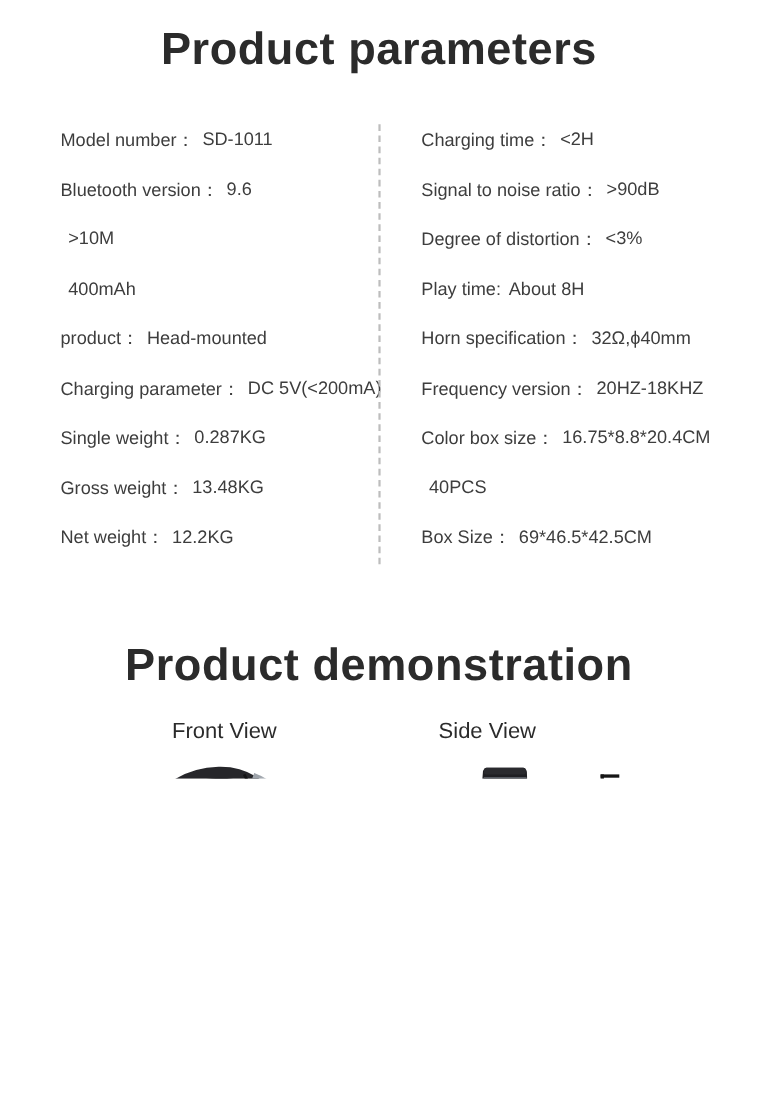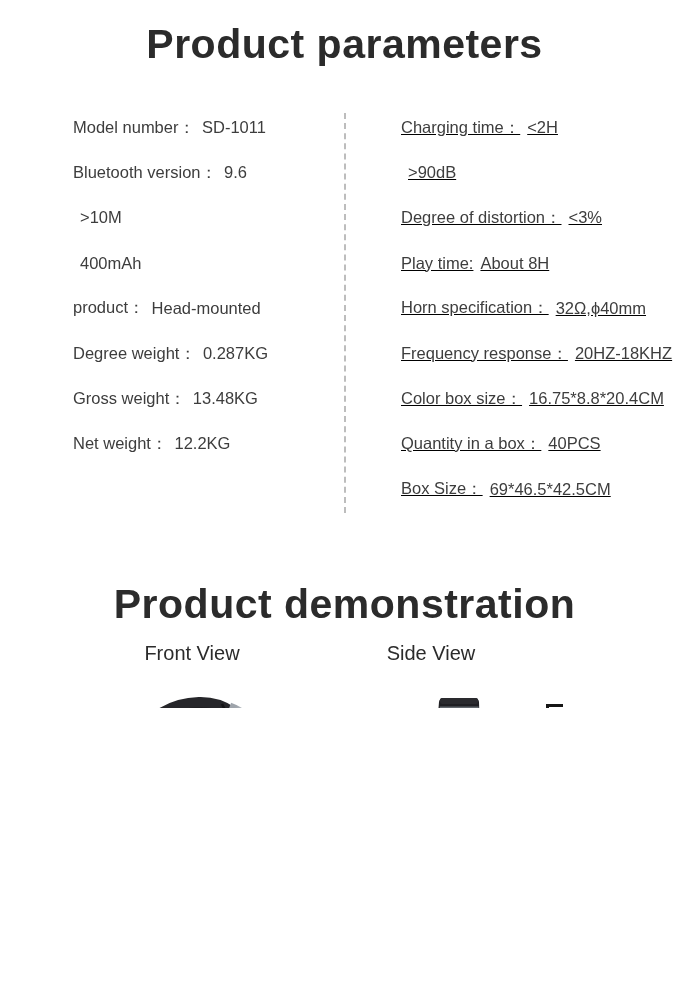--- a/index.html
+++ b/index.html
@@ -9,31 +9,31 @@
   }
   .h-title{
     position:absolute;left:0;width:689px;text-align:center;margin:0;
     font-size:41px;font-weight:700;color:#2b2b2b;letter-spacing:.5px;
   }
   #title-params{top:21px;}
   #title-demo{top:581px;}
 
   .spec-col{position:absolute;top:105px;list-style:none;margin:0;padding:0;}
   #spec-left{left:55px;width:280px;}
-  #spec-right{left:383px;width:290px;text-decoration:underline;}
+  #spec-right{left:383px;width:290px;}
   .spec-row{height:45.2px;display:flex;align-items:center;
-    font-size:16.5px;color:#3d3d3d;white-space:nowrap;margin-left:18px;}
+    font-size:16.5px;color:#3d3d3d;white-space:nowrap;}
   .spec-row .val{margin-left:7px;}
   #col-divider{
     position:absolute;left:344px;top:113px;height:400px;width:0;
     border-left:2px dashed #bdbdbd;
   }
 
   .view-label{
-    position:absolute;top:642px;font-size:20px;color:#2b2b2b;text-align:center;margin:0;
+    position:absolute;top:642px;font-size:20px;color:#2b2b2b;text-align:center;margin:12px;
   }
   #front-label{left:112px;width:160px;}
   #side-label{left:361px;width:140px;}
 
   .hp-svg{position:absolute;}
   #front-svg{left:85px;top:690px;}
   #side-svg{left:398px;top:692px;}
 
   
   .hruler{
@@ -86,65 +86,69 @@
         <span class="val">&gt;10M</span>
       </li>
     <li class="spec-row">
         <span class="val">400mAh</span>
       </li>
     <li class="spec-row">
         <span class="lbl">product：</span>
         <span class="val">Head-mounted</span>
       </li>
     <li class="spec-row">
-        <span class="lbl">Degree weight：</span>
+        <span class="lbl">Charging parameter：</span>
+        <span class="val">DC 5V(&lt;200mA)</span>
+      </li>
+    <li class="spec-row">
+        <span class="lbl">Single weight：</span>
         <span class="val">0.287KG</span>
       </li>
     <li class="spec-row">
         <span class="lbl">Gross weight：</span>
         <span class="val">13.48KG</span>
       </li>
     <li class="spec-row">
         <span class="lbl">Net weight：</span>
         <span class="val">12.2KG</span>
       </li>
   </ul>
 
   <div id="col-divider"></div>
 
   <ul class="spec-col" id="spec-right">
     <li class="spec-row">
         <span class="lbl">Charging time：</span>
         <span class="val">&lt;2H</span>
       </li>
     <li class="spec-row">
+        <span class="lbl">Signal to noise ratio：</span>
         <span class="val">&gt;90dB</span>
       </li>
     <li class="spec-row">
         <span class="lbl">Degree of distortion：</span>
         <span class="val">&lt;3%</span>
       </li>
     <li class="spec-row">
         <span class="lbl">Play time:</span>
         <span class="val">About 8H</span>
       </li>
     <li class="spec-row">
         <span class="lbl">Horn specification：</span>
         <span class="val">32Ω,ϕ40mm</span>
       </li>
     <li class="spec-row">
-        <span class="lbl">Frequency response：</span>
+        <span class="lbl">Frequency version：</span>
         <span class="val">20HZ-18KHZ</span>
       </li>
     <li class="spec-row">
         <span class="lbl">Color box size：</span>
         <span class="val">16.75*8.8*20.4CM</span>
       </li>
     <li class="spec-row">
-        <span class="lbl">Quantity in a box：</span>
         <span class="val">40PCS</span>
       </li>
     <li class="spec-row">
         <span class="lbl">Box Size：</span>
         <span class="val">69*46.5*42.5CM</span>
       </li>
   </ul>
 
   <h1 class="h-title" id="title-demo">Product demonstration</h1>
 

